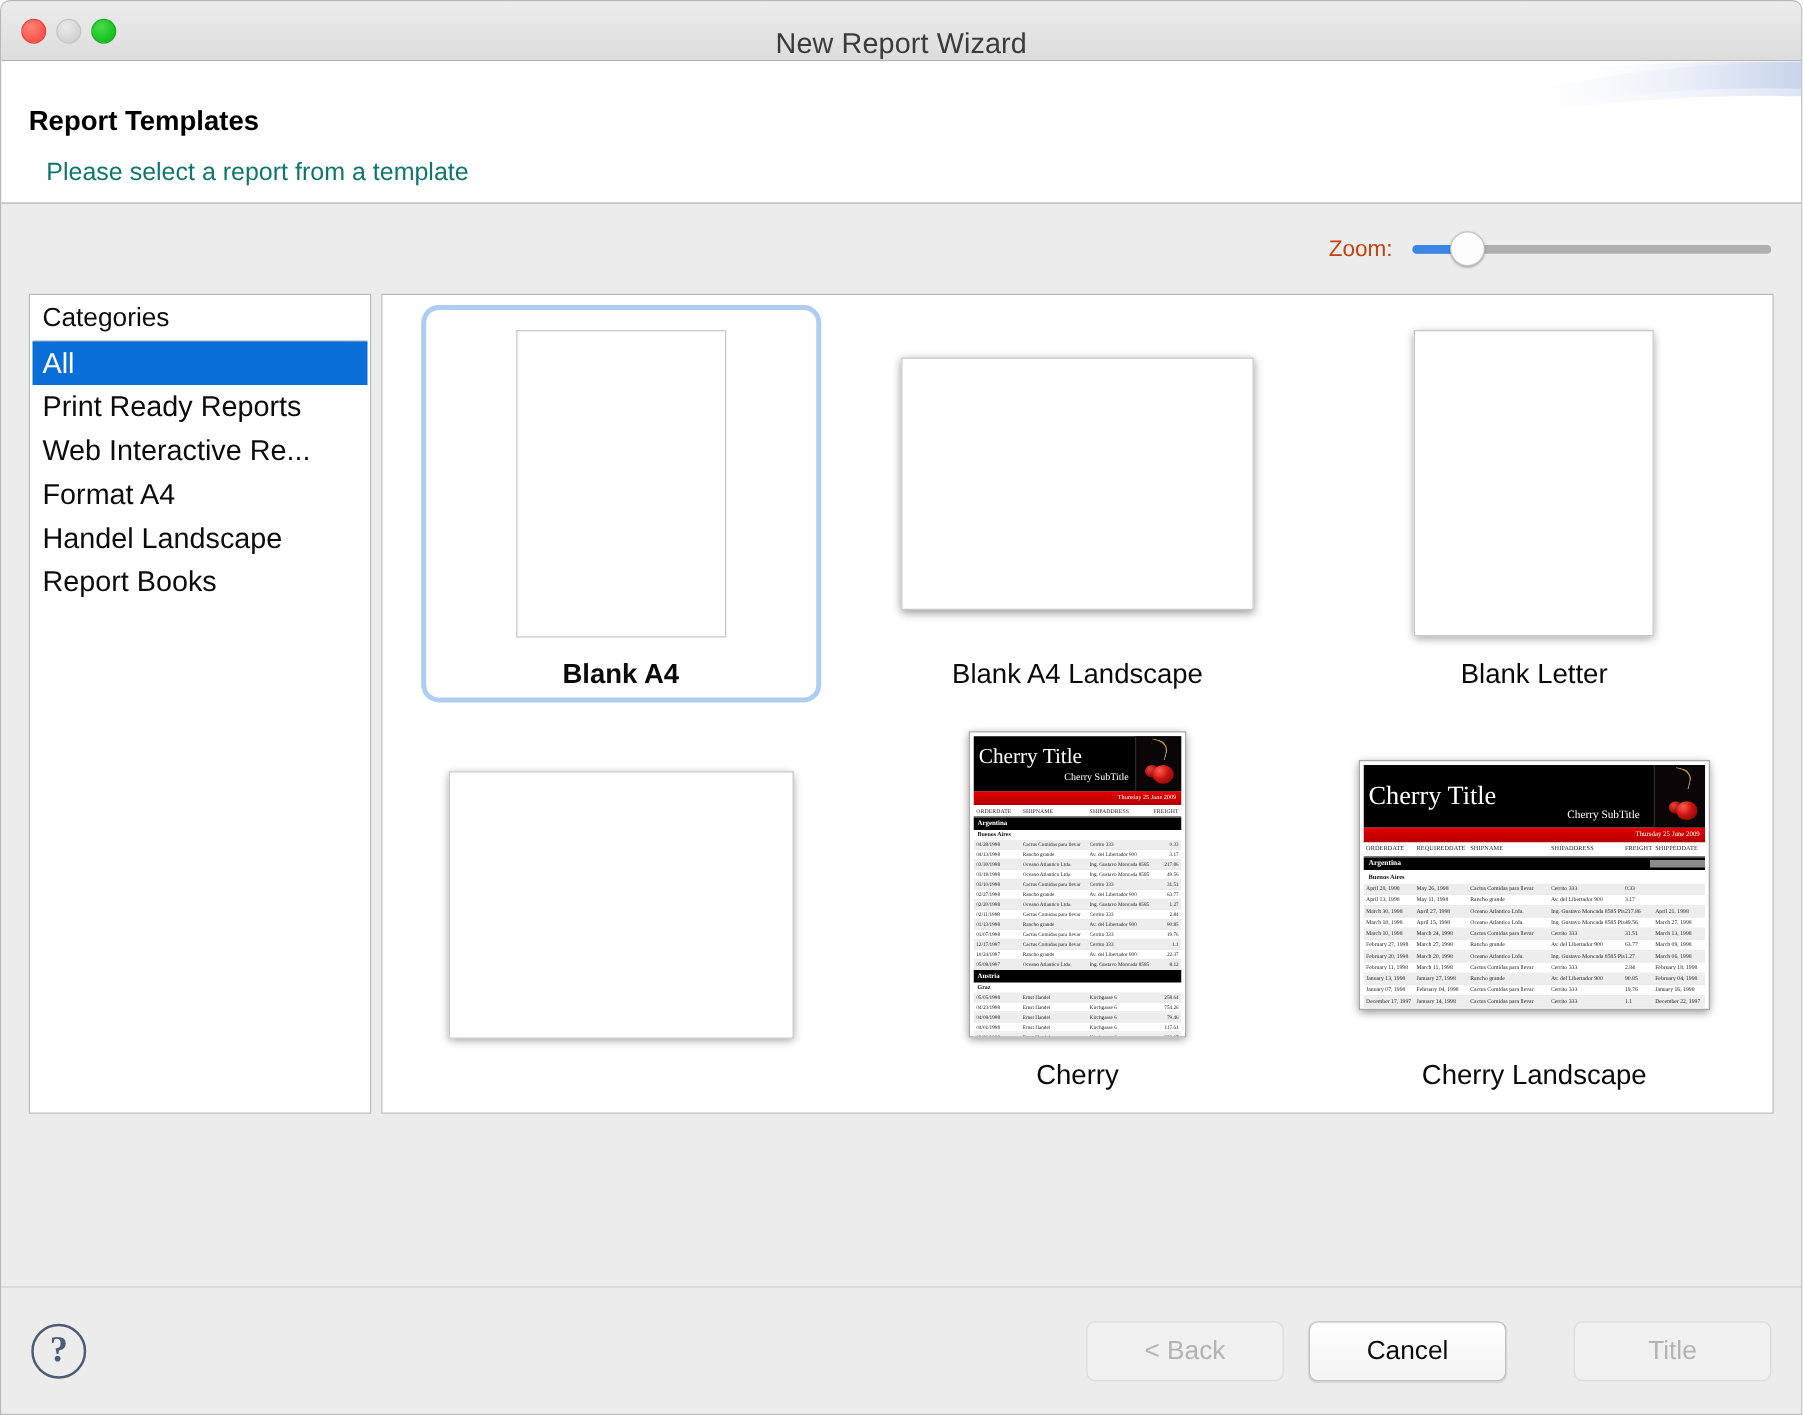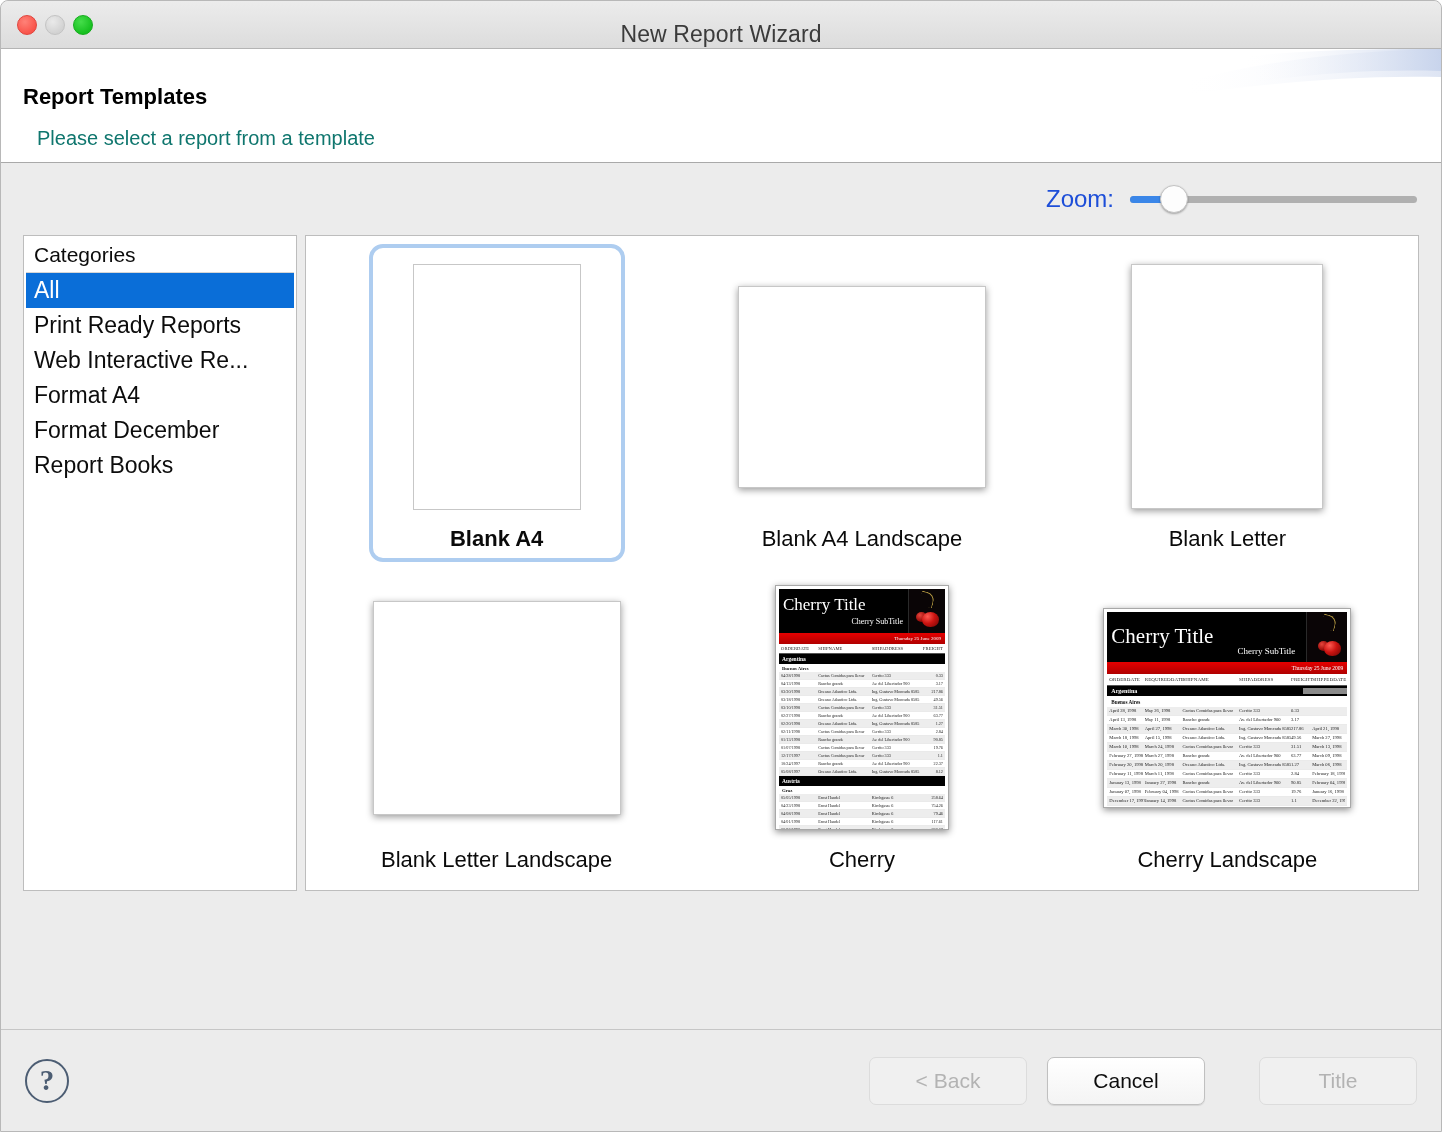--- a/index.html
+++ b/index.html
@@ -110,22 +110,22 @@
   .zoom-row {
     height: 72px;
     min-height: 72px;
     display: flex;
     align-items: center;
     justify-content: flex-end;
     gap: 16px;
     padding-right: 2px;
   }
   .zoom-label {
-    font-size: 24px;
-    color: #1d4ed8;
+    font-size: 18px;
+    color: #c2410c;
   }
   .slider {
     position: relative;
     width: 287px;
     height: 26px;
     display: flex;
     align-items: center;
   }
   .slider-track {
     position: absolute;
@@ -194,21 +194,21 @@
     border: 1px solid #bdbdbd;
     box-sizing: border-box;
     display: grid;
     grid-template-columns: repeat(3, 1fr);
     grid-template-rows: repeat(2, 1fr);
     align-items: center;
     justify-items: center;
     padding: 6px 8px;
   }
   .tpl {
-    width: 256px;
+    width: 320px;
     height: 318px;
     display: flex;
     flex-direction: column;
     align-items: center;
     justify-content: flex-start;
     box-sizing: border-box;
     border: 4px solid transparent;
     border-radius: 14px;
   }
   .tpl.selected {
@@ -490,21 +490,21 @@
     </div>
 
     <div class="panes">
 
       <div class="categories">
         <div class="cat-header">Categories</div>
         <div class="cat-item selected">All</div>
         <div class="cat-item">Print Ready Reports</div>
         <div class="cat-item">Web Interactive Re...</div>
         <div class="cat-item">Format A4</div>
-        <div class="cat-item">Format December</div>
+        <div class="cat-item">Handel Landscape</div>
         <div class="cat-item">Report Books</div>
       </div>
 
       <div class="templates">
 
         <div class="tpl selected">
           <div class="tpl-thumb">
             <div class="page-plain page-a4"></div>
           </div>
           <div class="tpl-label">Blank A4</div>
@@ -521,21 +521,20 @@
           <div class="tpl-thumb">
             <div class="page-plain page-shadow page-letter"></div>
           </div>
           <div class="tpl-label">Blank Letter</div>
         </div>
 
         <div class="tpl">
           <div class="tpl-thumb">
             <div class="page-plain page-shadow page-let-land"></div>
           </div>
-          <div class="tpl-label">Blank Letter Landscape</div>
         </div>
 
         <div class="tpl">
           <div class="tpl-thumb">
             <div class="cherry portrait">
               <div class="ch-head">
                 <div class="ch-head-text">
                   <div class="ch-title">Cherry Title</div>
                   <div class="ch-subtitle">Cherry SubTitle</div>
                 </div>

